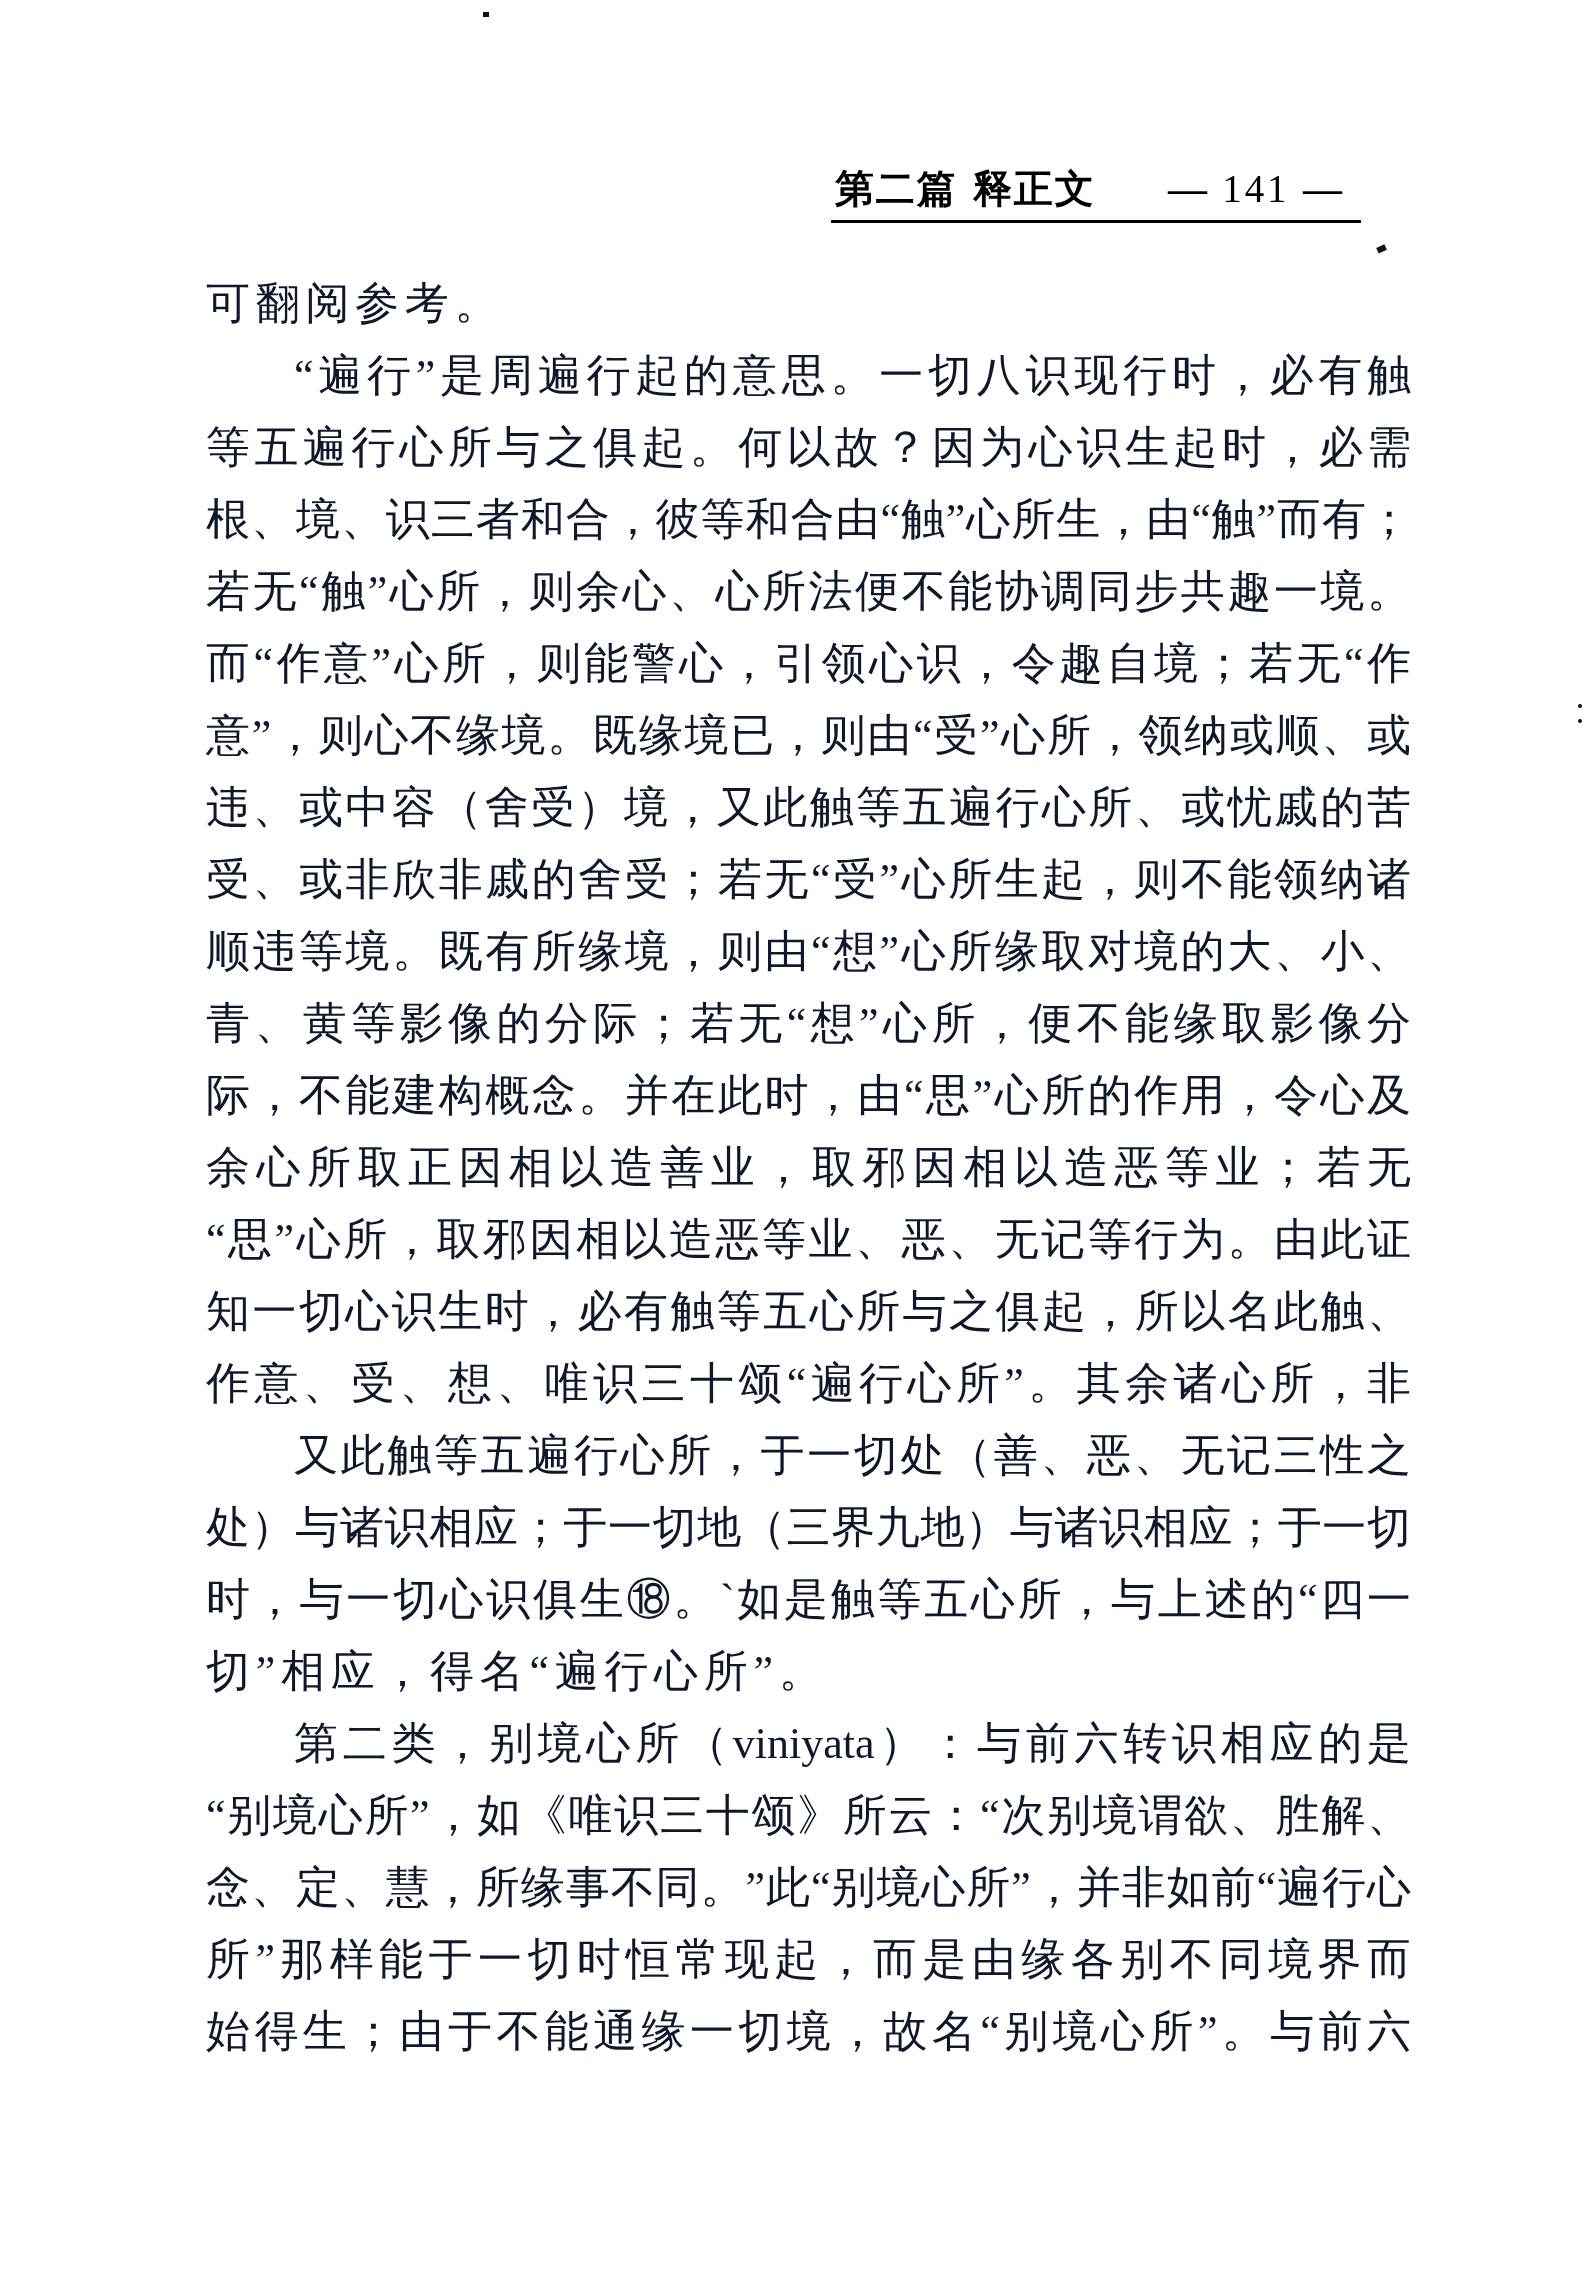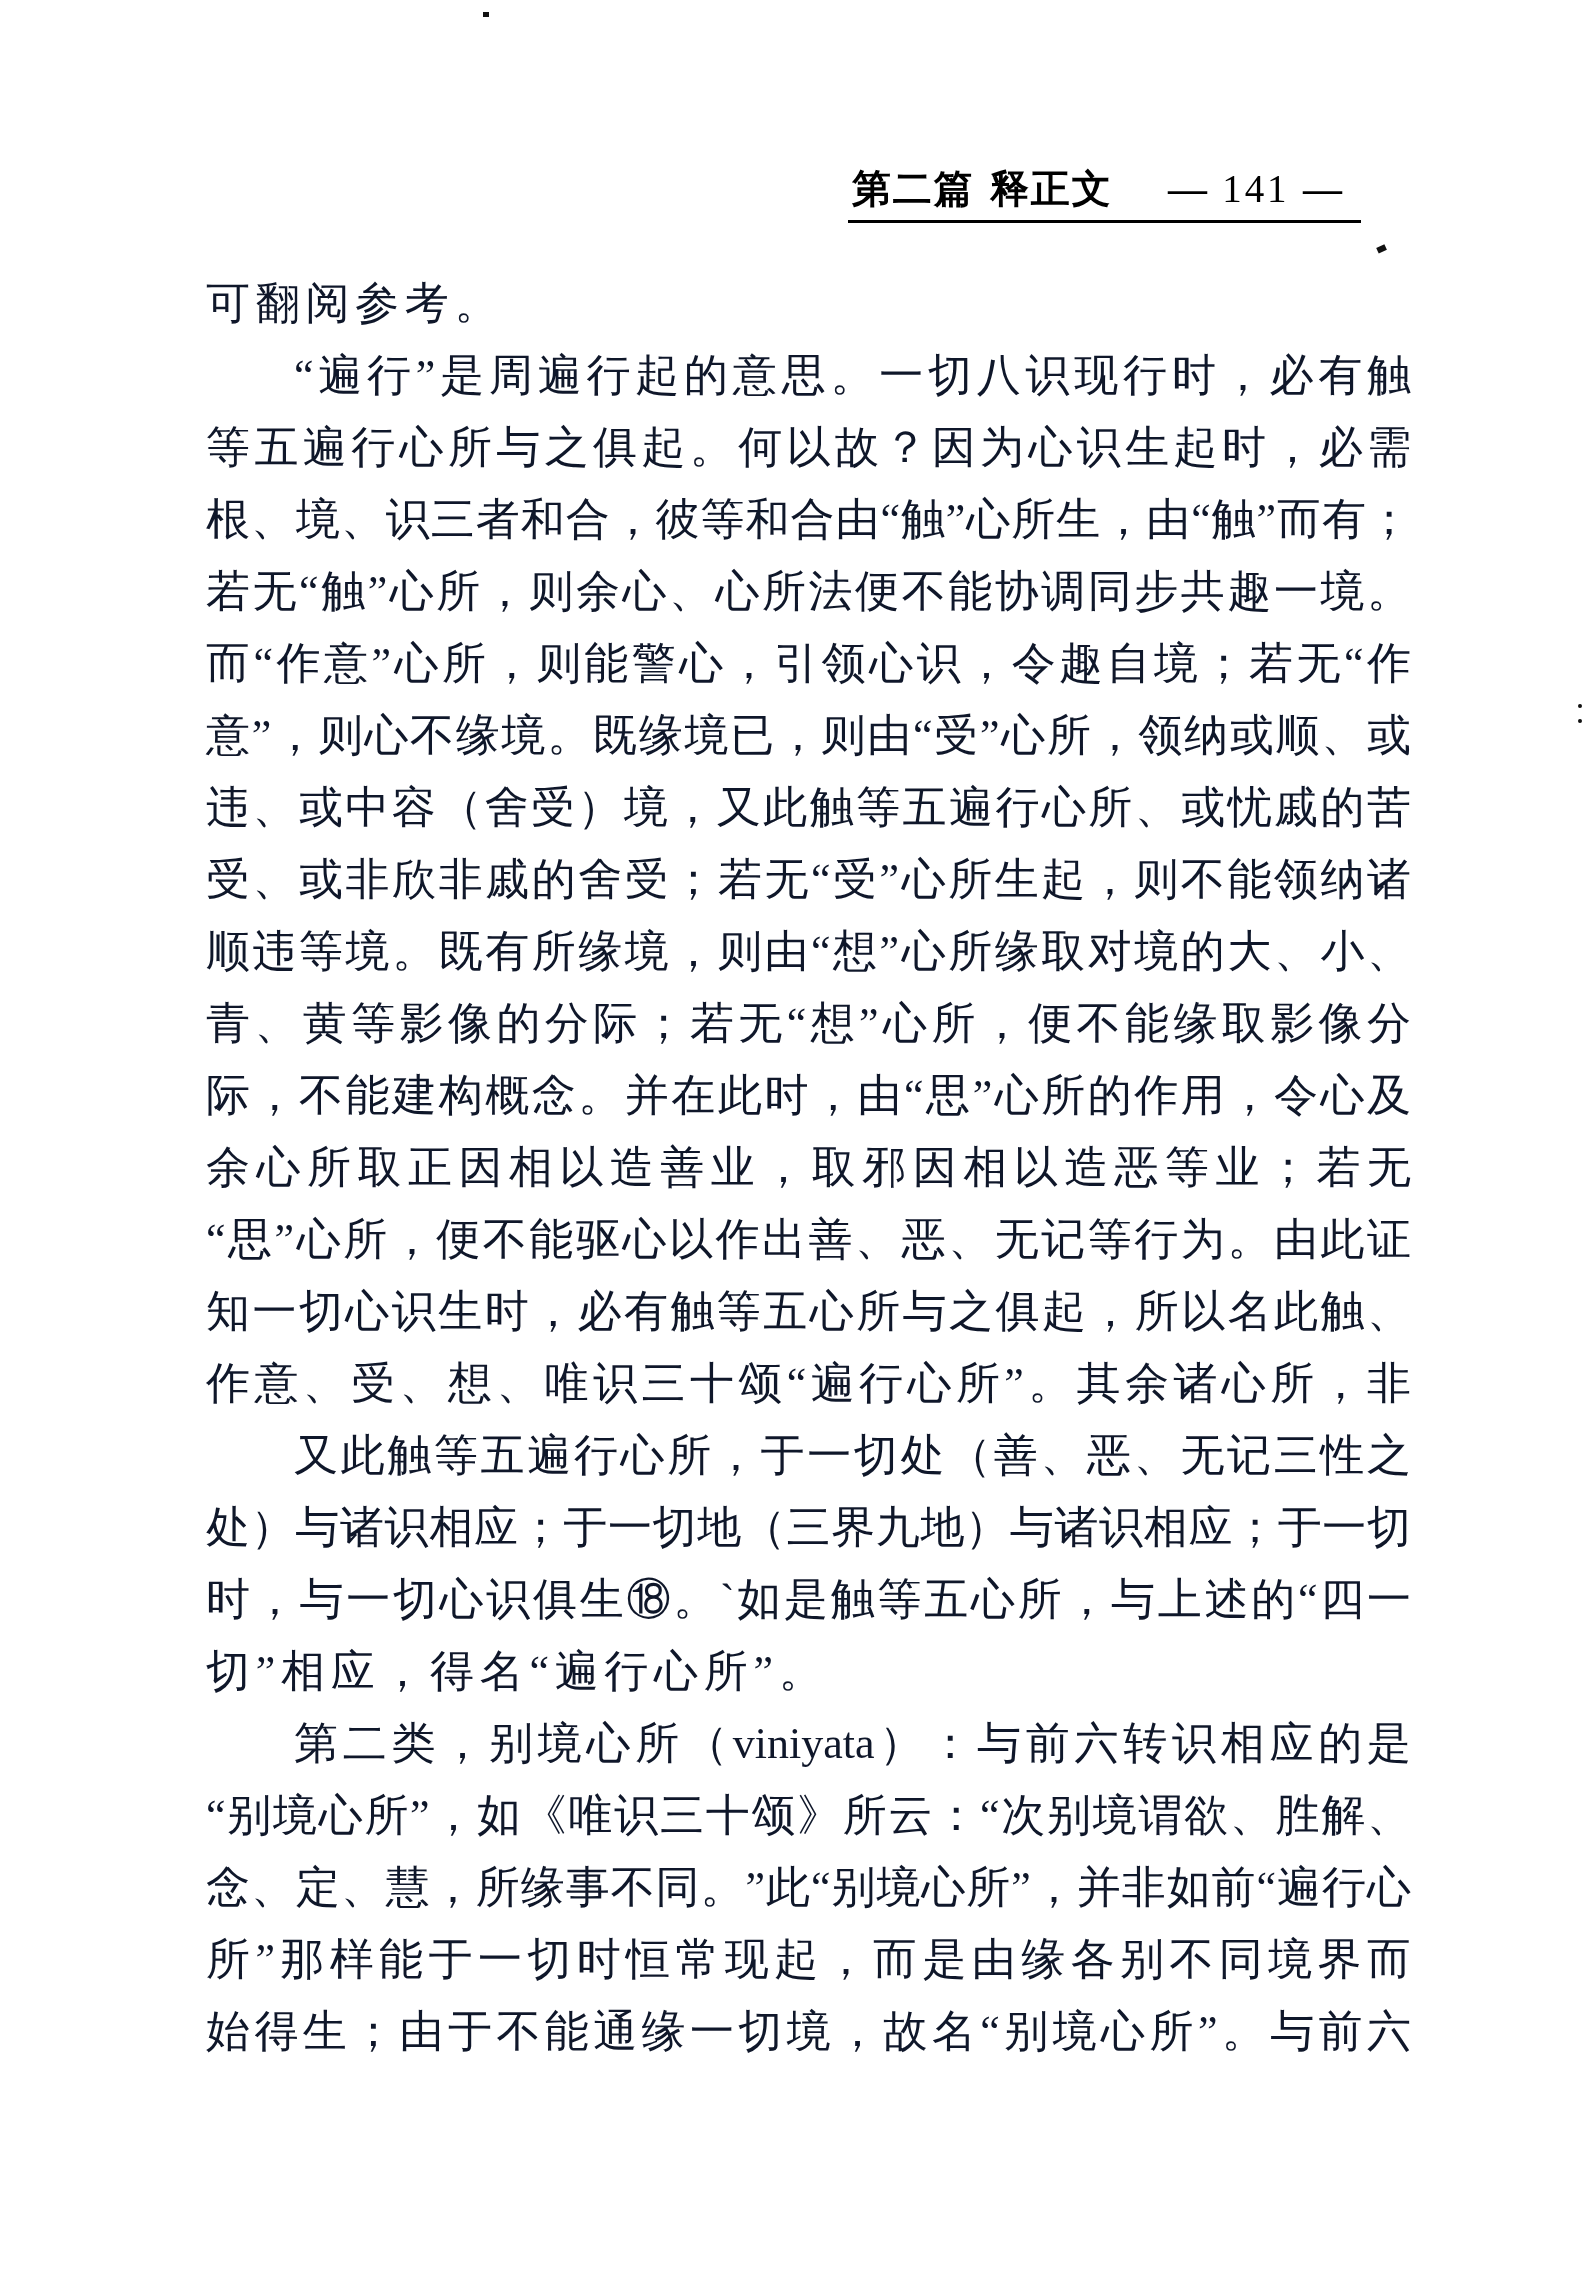--- a/index.html
+++ b/index.html
@@ -22,21 +22,21 @@
     align-items: baseline;
     font-size: 39px;
     font-weight: 700;
     letter-spacing: 1.9px;
     line-height: 1.1;
     border-bottom: 3.8px solid #000;
     padding: 0 3.8px 9.6px 3.8px;
     white-space: nowrap;
   }
   .header .h-section { margin-right: 15.3px; }
-  .header .h-title   { margin-right: 42px; }
+  .header .h-title   { margin-right: 59px; }
   .header .h-dash    { font-weight: 700; margin: 0 13.4px; }
   .header .h-pageno  { font-weight: 400; letter-spacing: 2.9px; }
 
   
   .body-text {
     position: absolute;
     left: 206px;
     right: 180px;
     top: 268px;
   }
@@ -84,21 +84,21 @@
     <div class="line">根、境、识三者和合，彼等和合由“触”心所生，由“触”而有；</div>
     <div class="line">若无“触”心所，则余心、心所法便不能协调同步共趣一境。</div>
     <div class="line">而“作意”心所，则能警心，引领心识，令趣自境；若无“作</div>
     <div class="line">意”，则心不缘境。既缘境已，则由“受”心所，领纳或顺、或</div>
     <div class="line">违、或中容（舍受）境，又此触等五遍行心所、或忧戚的苦</div>
     <div class="line">受、或非欣非戚的舍受；若无“受”心所生起，则不能领纳诸</div>
     <div class="line">顺违等境。既有所缘境，则由“想”心所缘取对境的大、小、</div>
     <div class="line">青、黄等影像的分际；若无“想”心所，便不能缘取影像分</div>
     <div class="line">际，不能建构概念。并在此时，由“思”心所的作用，令心及</div>
     <div class="line">余心所取正因相以造善业，取邪因相以造恶等业；若无</div>
-    <div class="line">“思”心所，便不能驱心以作出善、恶、无记等行为。由此证</div>
+    <div class="line">“思”心所，取邪因相以造恶等业、恶、无记等行为。由此证</div>
     <div class="line">知一切心识生时，必有触等五心所与之俱起，所以名此触、</div>
     <div class="line">作意、受、想、唯识三十颂“遍行心所”。其余诸心所，非</div>
     <div class="line indent">又此触等五遍行心所，于一切处（善、恶、无记三性之</div>
     <div class="line">处）与诸识相应；于一切地（三界九地）与诸识相应；于一切</div>
     <div class="line">时，与一切心识俱生⑱。ˋ如是触等五心所，与上述的“四一</div>
     <div class="line short">切”相应，得名“遍行心所”。</div>
     <div class="line indent">第二类，别境心所（viniyata）：与前六转识相应的是</div>
     <div class="line">“别境心所”，如《唯识三十颂》所云：“次别境谓欲、胜解、</div>
     <div class="line">念、定、慧，所缘事不同。”此“别境心所”，并非如前“遍行心</div>
     <div class="line">所”那样能于一切时恒常现起，而是由缘各别不同境界而</div>

